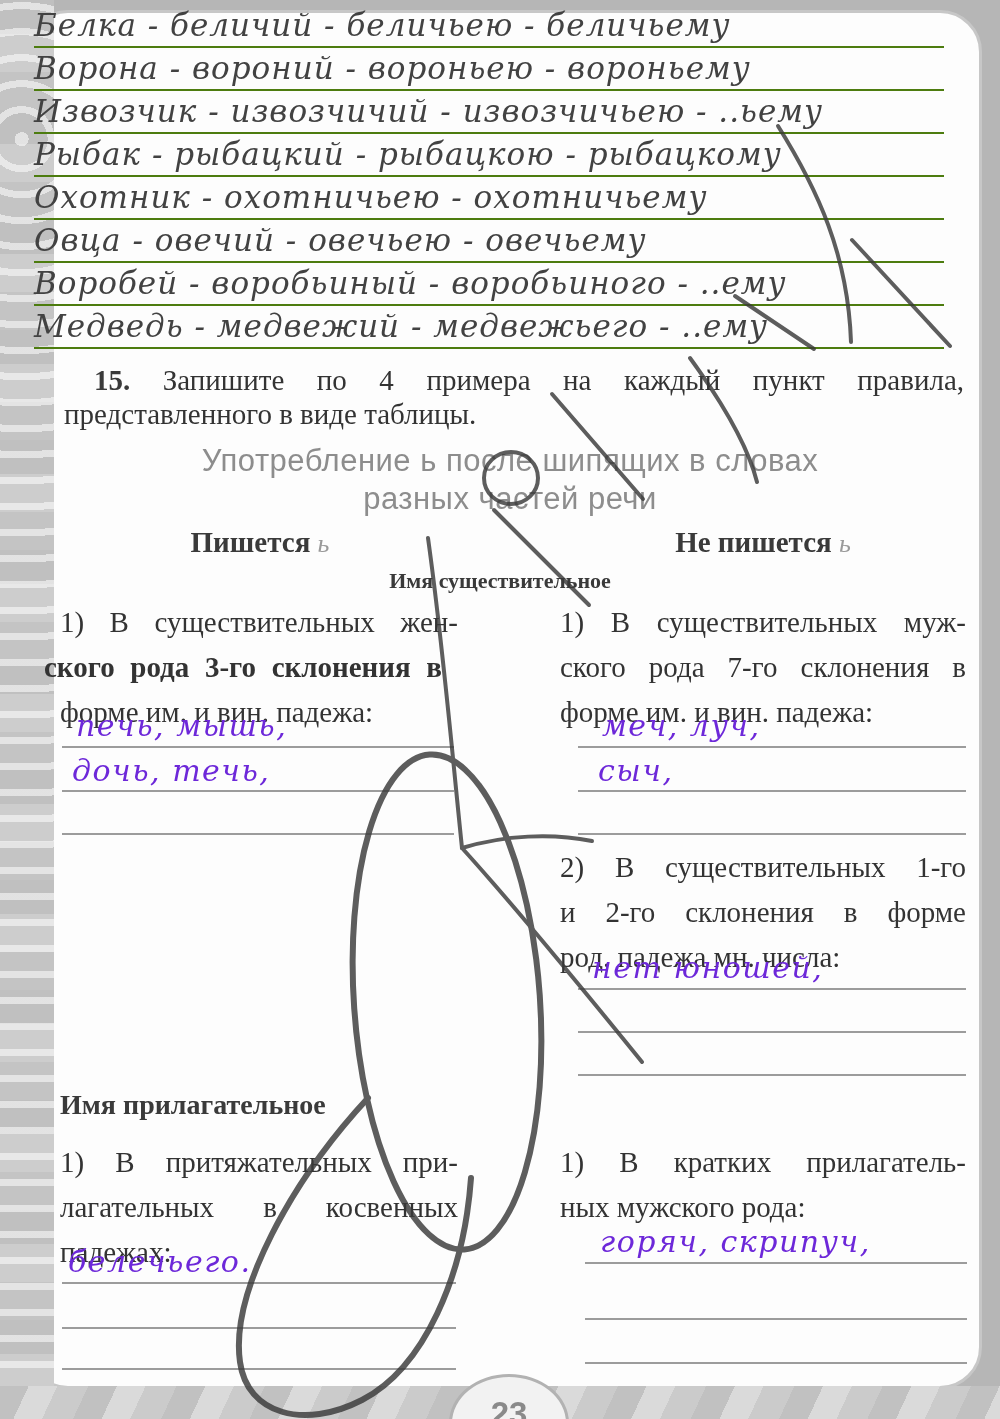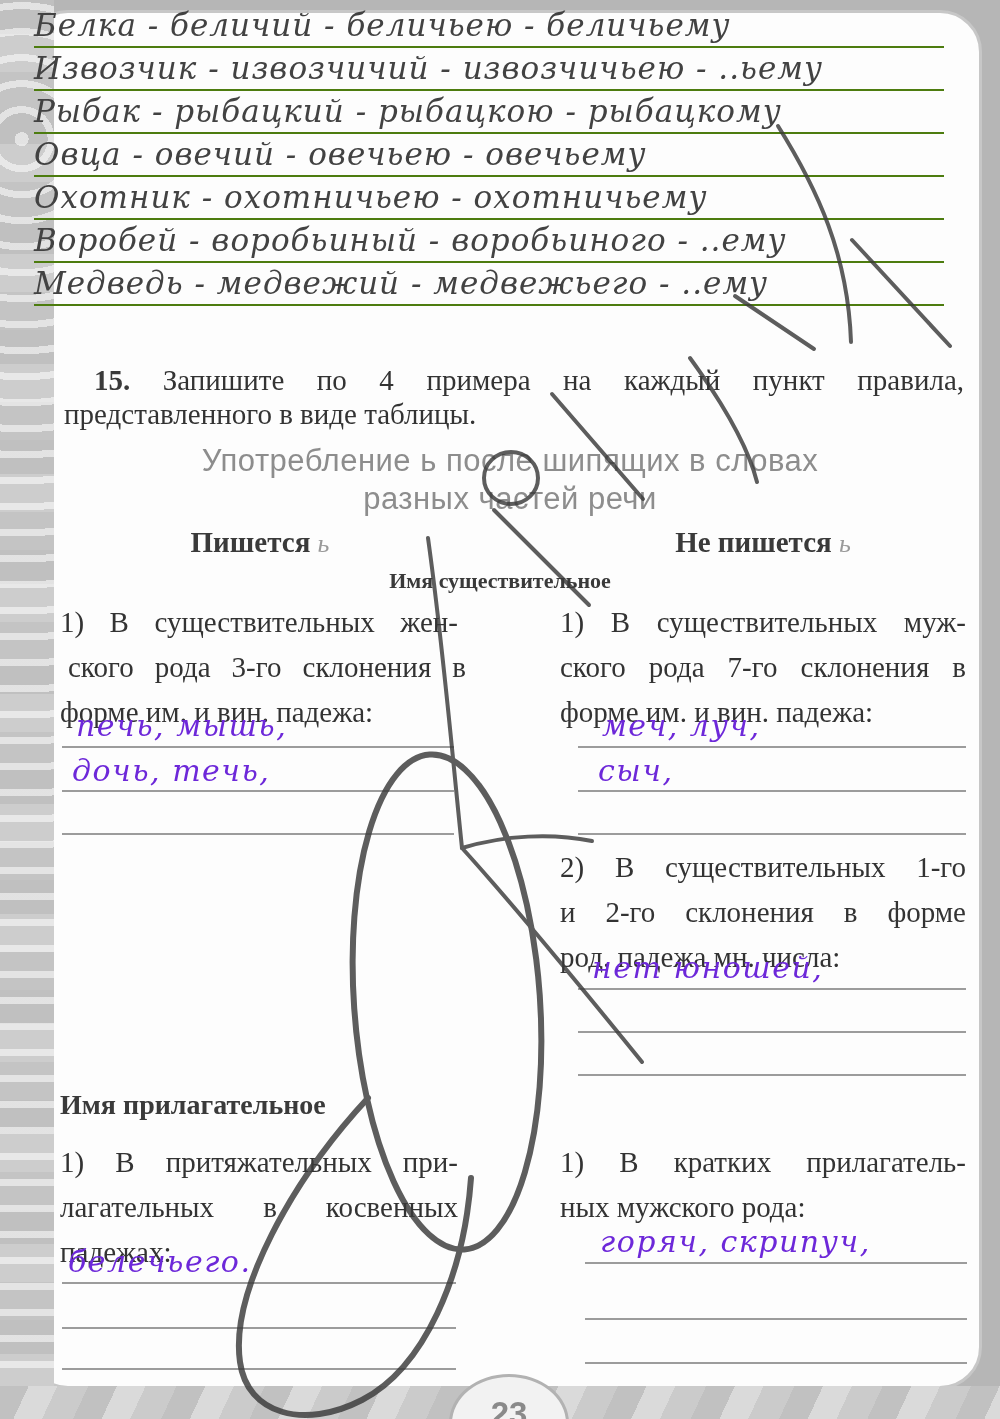--- a/index.html
+++ b/index.html
@@ -59,24 +59,25 @@
 <body>
 
 <div class="paper"></div>
 <div class="left-edge"></div>
 <div class="bottom-band"></div>
 
 <div class="content">
 
   <div class="hwrows">
     <div class="hwrow">Белка - беличий - беличьею - беличьему</div>
+    <div class="hwrow">Ворона - вороний - вороньею - вороньему</div>
     <div class="hwrow">Извозчик - извозчичий - извозчичьею - ..ьему</div>
     <div class="hwrow">Рыбак - рыбацкий - рыбацкою - рыбацкому</div>
+    <div class="hwrow">Охотник - охотничьею - охотничьему</div>
     <div class="hwrow">Овца - овечий - овечьею - овечьему</div>
-    <div class="hwrow">Охотник - охотничьею - охотничьему</div>
     <div class="hwrow">Воробей - воробьиный - воробьиного - ..ему</div>
     <div class="hwrow">Медведь - медвежий - медвежьего - ..ему</div>
   </div>
 
   <div class="pline just" style="left:64px;top:358px;width:900px;">
     <span class="bold" style="margin-left:30px;">15.</span>
     <span>Запишите по 4 примера на каждый пункт правила,</span>
   </div>
   <div class="pline" style="left:64px;top:392px;width:900px;">представленного в виде таблицы.</div>
 
@@ -88,21 +89,21 @@
     <span class="soft">ь</span>
   </div>
   <div class="pline bold" style="left:560px;top:520px;width:406px;text-align:center;">
     <span>Не пишется</span>
     <span class="soft">ь</span>
   </div>
 
   <div class="pline bold" style="left:60px;top:558px;width:880px;text-align:center;font-size:22px;">Имя существительное</div>
 
   <div class="pline just" style="left:60px;top:600px;width:398px;">1) В существительных жен-</div>
-  <div class="pline just" style="left:68px;top:645px;width:398px;">ского рода 3-го склонения в</div>
+  <div class="pline just" style="left:44px;top:645px;width:398px;font-weight:bold;">ского рода 3-го склонения в</div>
   <div class="pline" style="left:60px;top:690px;width:398px;">форме им. и вин. падежа:</div>
 
   <div class="pline just" style="left:560px;top:600px;width:406px;">1) В существительных муж-</div>
   <div class="pline just" style="left:560px;top:645px;width:406px;">ского рода 7-го склонения в</div>
   <div class="pline" style="left:560px;top:690px;width:406px;">форме им. и вин. падежа:</div>
 
   <div class="hw" style="left:76px;top:708px;">печь, мышь,</div>
   <div class="hw" style="left:72px;top:753px;">дочь, течь,</div>
   <div class="rule" style="left:62px;top:746px;width:392px;"></div>
   <div class="rule" style="left:62px;top:790px;width:392px;"></div>

